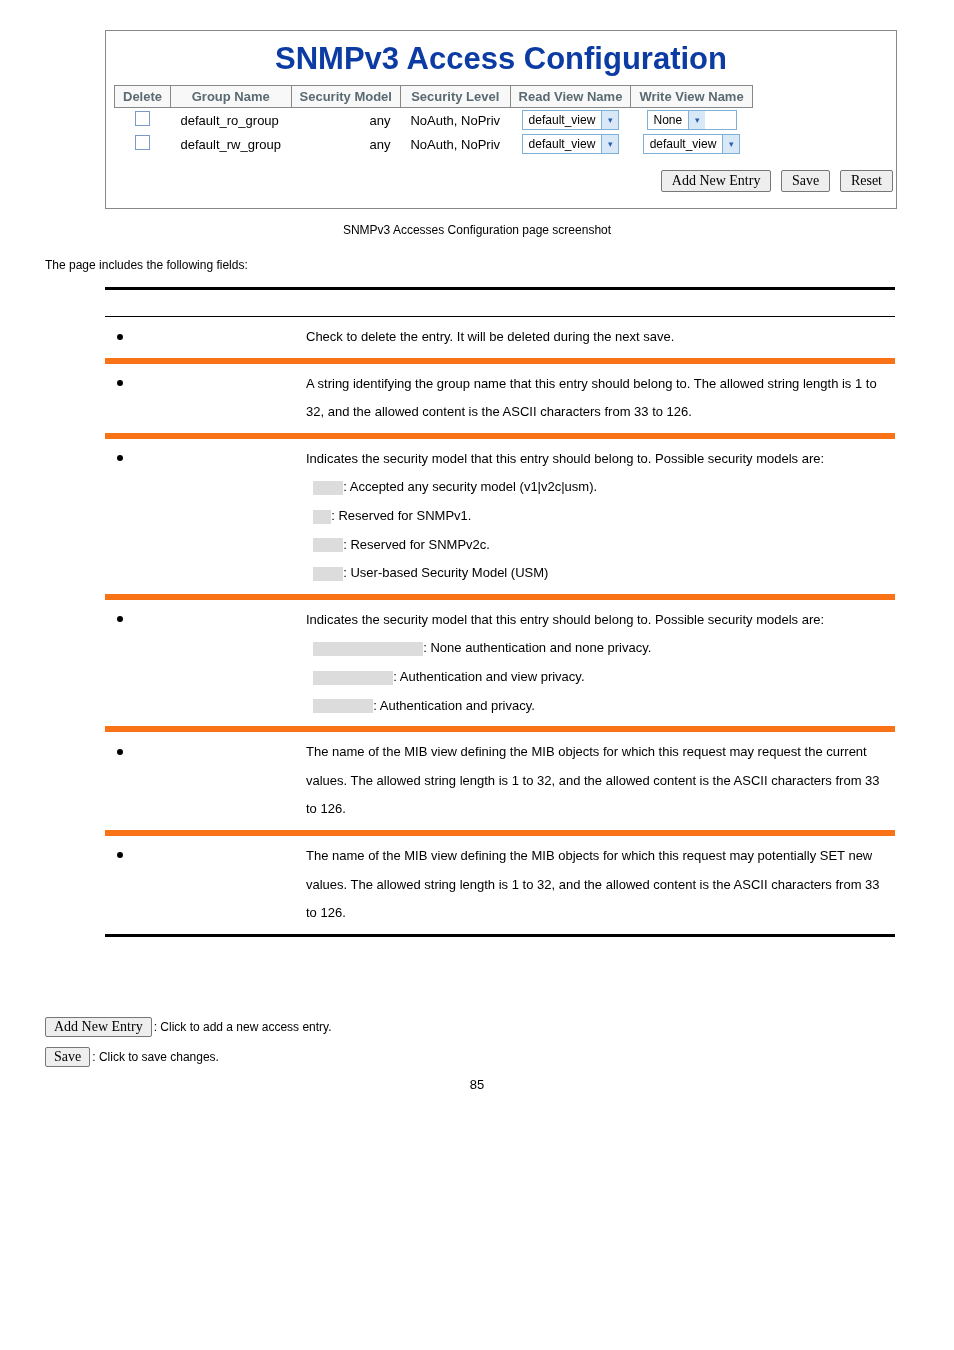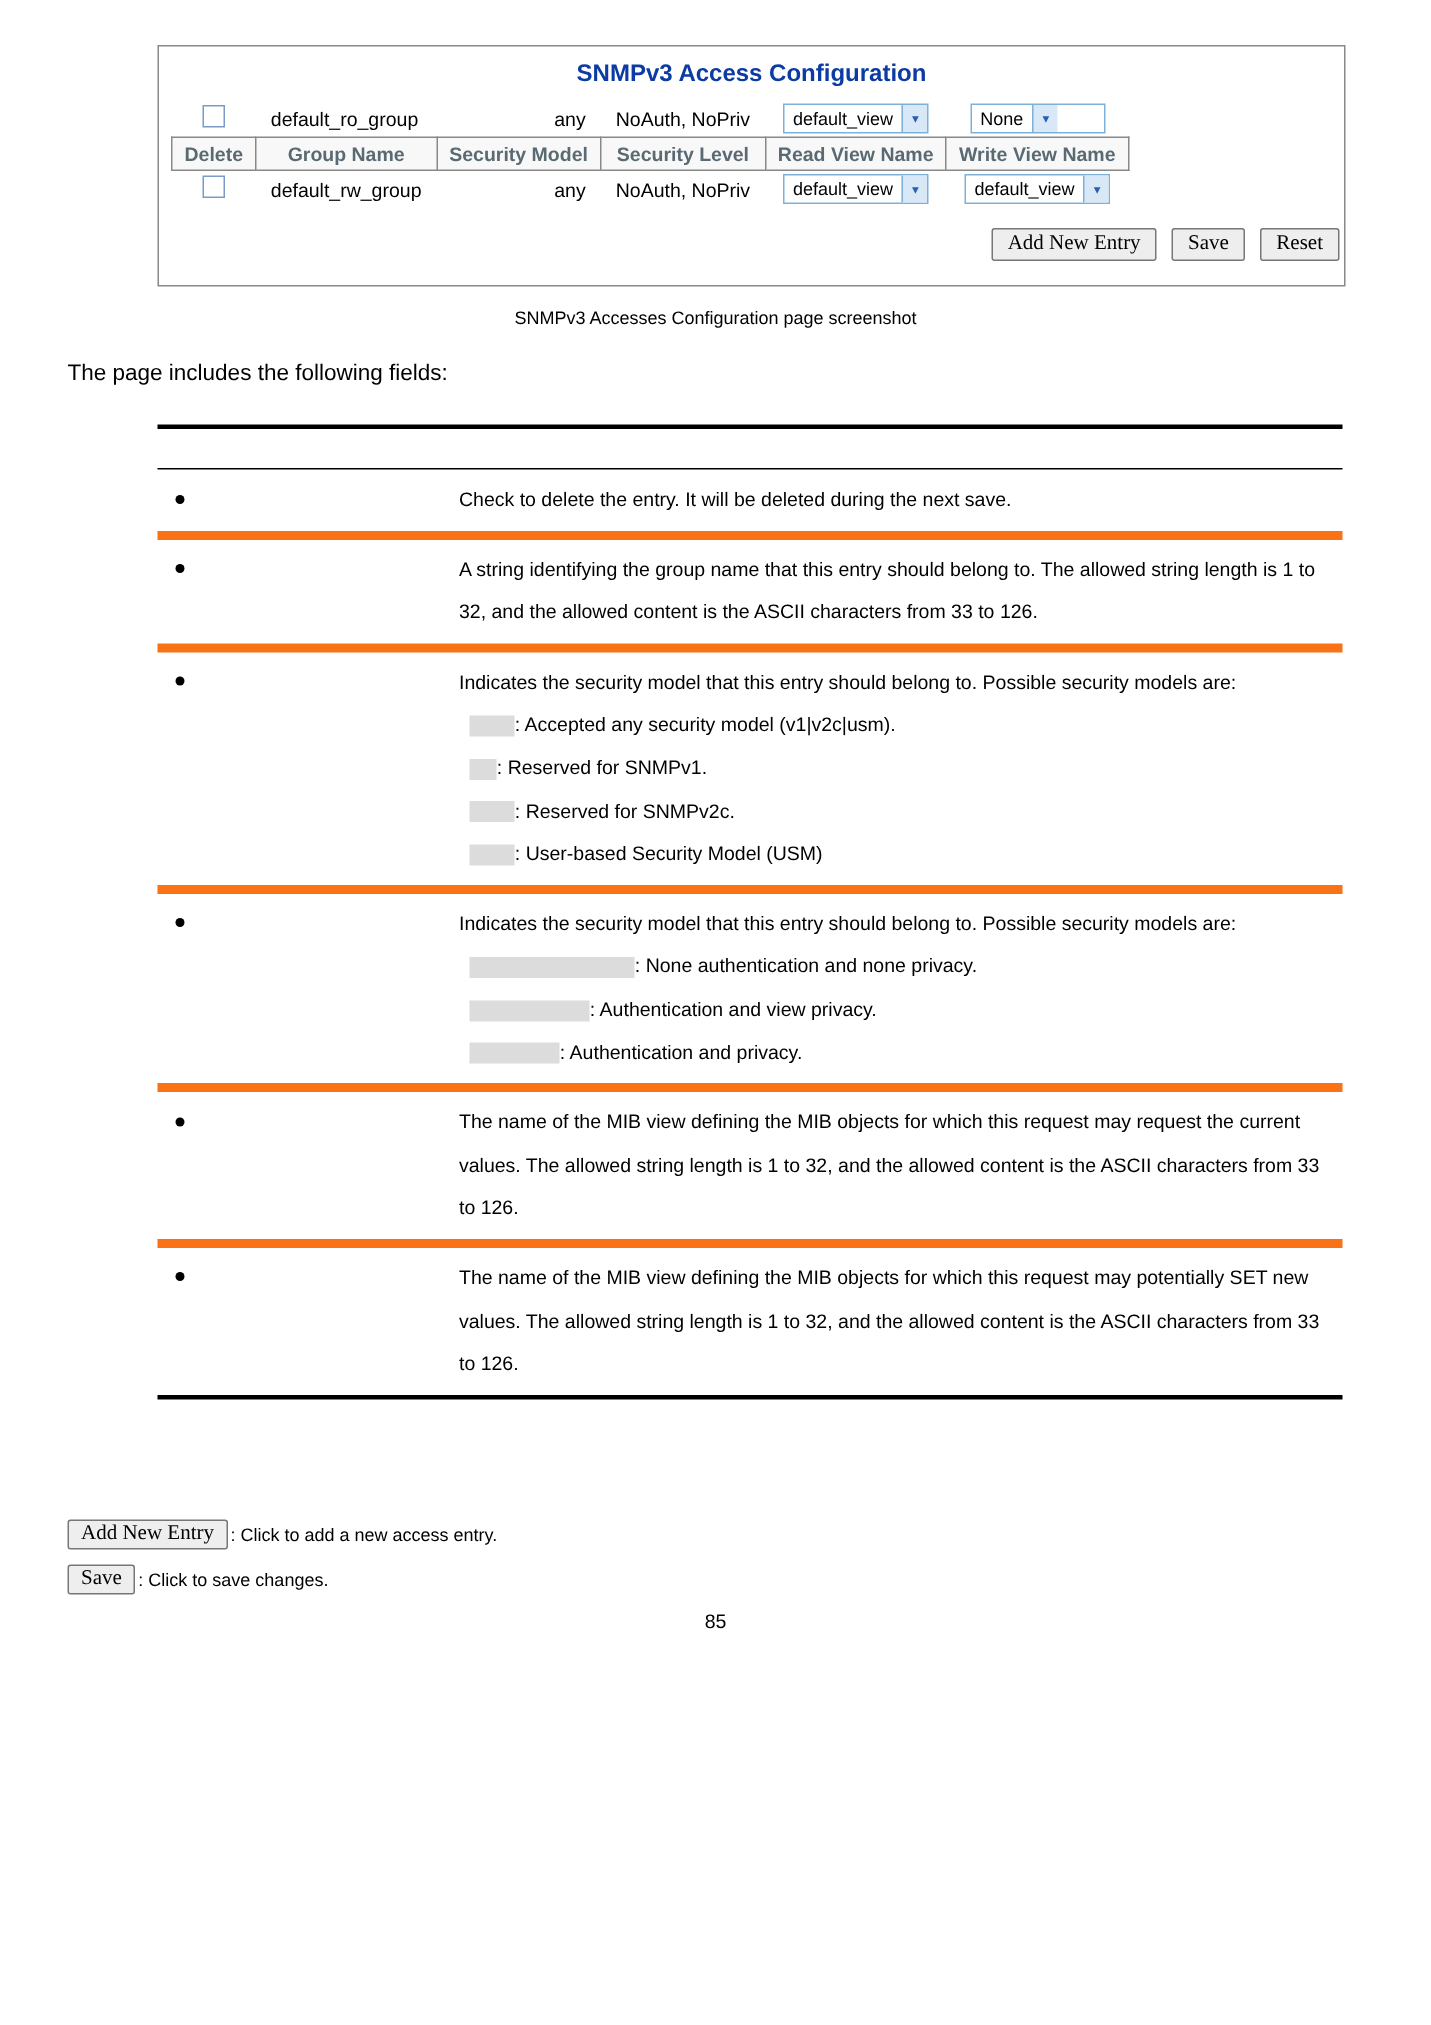--- a/index.html
+++ b/index.html
@@ -15,21 +15,21 @@
   }
   .snmp-box{
     border:1px solid #888;
     background:#fff;
     width:790px;
   }
   .snmp-title{
     color:#0b3ba3;
     font-weight:bold;
     text-align:center;
-    font-size:16px;
+    font-size:31px;
     padding:10px 0 8px 0;
     font-family:Arial,Helvetica,sans-serif;
   }
   table.cfg{
     border-collapse:collapse;
     font-family:Verdana,Geneva,sans-serif;
     font-size:13px;
     margin:0 8px 0 8px;
   }
   table.cfg th{
@@ -55,21 +55,21 @@
   .dd .txt{padding:0 6px;}
   .dd .arr{width:16px;height:18px;background:#d9e8f6;display:flex;align-items:center;justify-content:center;color:#2a5fb0;border-left:1px solid #7eb0d8;font-size:9px}
   .btnrow{text-align:right;padding:14px 0 16px 0}
   .btn{
     display:inline-block;border:1px solid #777;background:#eee;padding:2px 10px;margin:0 3px;
     font-family:"Times New Roman",serif;font-size:14px;border-radius:2px;
   }
   .caption{
     text-align:center;font-size:12px;margin:14px 0 21px 0;
   }
-  .lead{font-size:15px;margin:0 0 26px 0}
+  .lead{font-size:12px;margin:0 0 15px 0}
   table.obj{
     border-collapse:collapse;
     width:790px;
     margin-left:60px;
   }
   table.obj thead tr.top th{
     border-top:3px solid #000;
     border-bottom:1px solid #000;
     height:24px;
   }
@@ -97,40 +97,40 @@
 </style>
 </head>
 <body>
 
 <div class="fig-wrap">
   <div class="snmp-box">
     <div class="snmp-title">SNMPv3 Access Configuration</div>
     <table class="cfg">
       <tbody>
           <tr>
+        <th>Delete</th>
+        <th>Group Name</th>
+        <th>Security Model</th>
+        <th>Security Level</th>
+        <th>Read View Name</th>
+        <th>Write View Name</th>
+      </tr>
+      <tr>
         <td><span class="ck"></span></td>
         <td style="text-align:left">default_ro_group</td>
         <td style="text-align:right">any</td>
         <td style="text-align:left">NoAuth, NoPriv</td>
         <td><span class="dd">
                 <span class="txt">default_view</span>
                 <span class="arr">▾</span>
               </span></td>
         <td><span class="dd" style="min-width:88px">
                 <span class="txt">None</span>
                 <span class="arr">▾</span>
               </span></td>
-      </tr>
-      <tr>
-        <th>Delete</th>
-        <th>Group Name</th>
-        <th>Security Model</th>
-        <th>Security Level</th>
-        <th>Read View Name</th>
-        <th>Write View Name</th>
       </tr>
       <tr>
         <td><span class="ck"></span></td>
         <td style="text-align:left">default_rw_group</td>
         <td style="text-align:right">any</td>
         <td style="text-align:left">NoAuth, NoPriv</td>
         <td><span class="dd">
                 <span class="txt">default_view</span>
                 <span class="arr">▾</span>
               </span></td>

